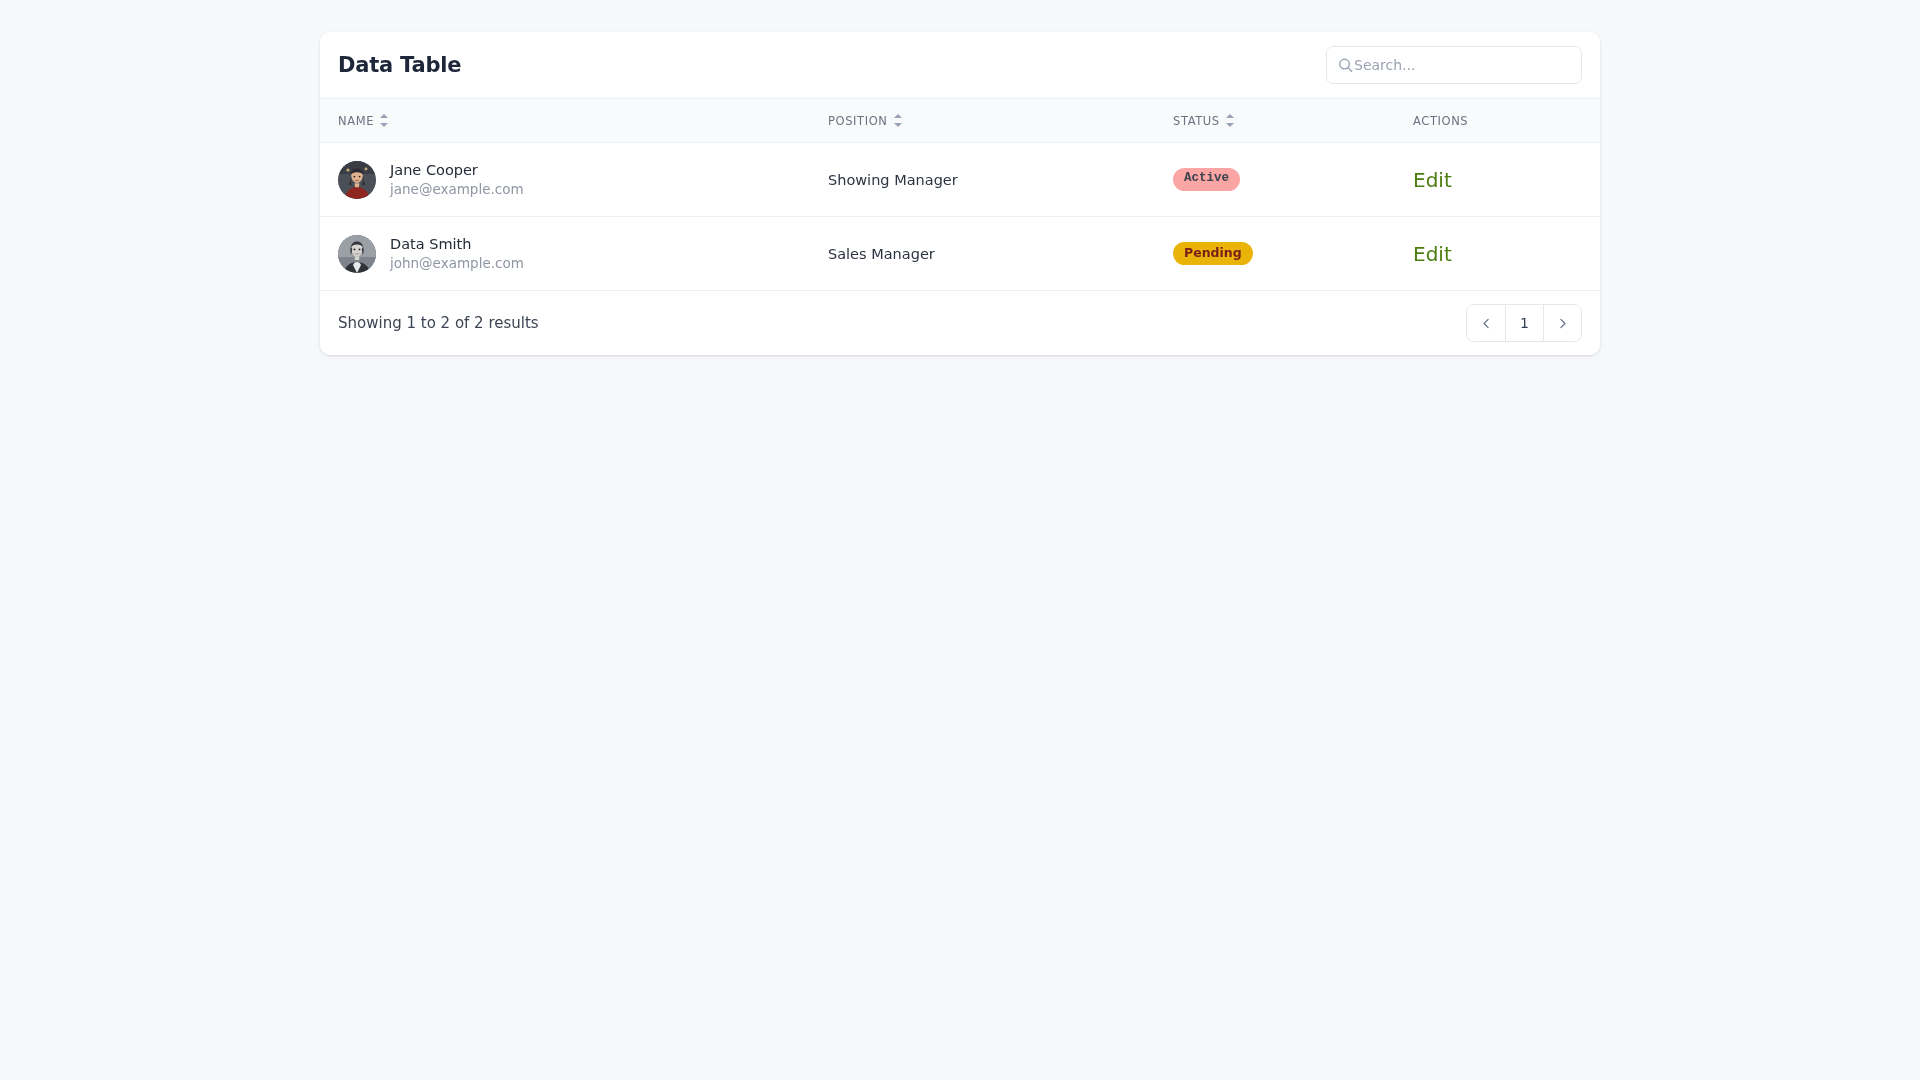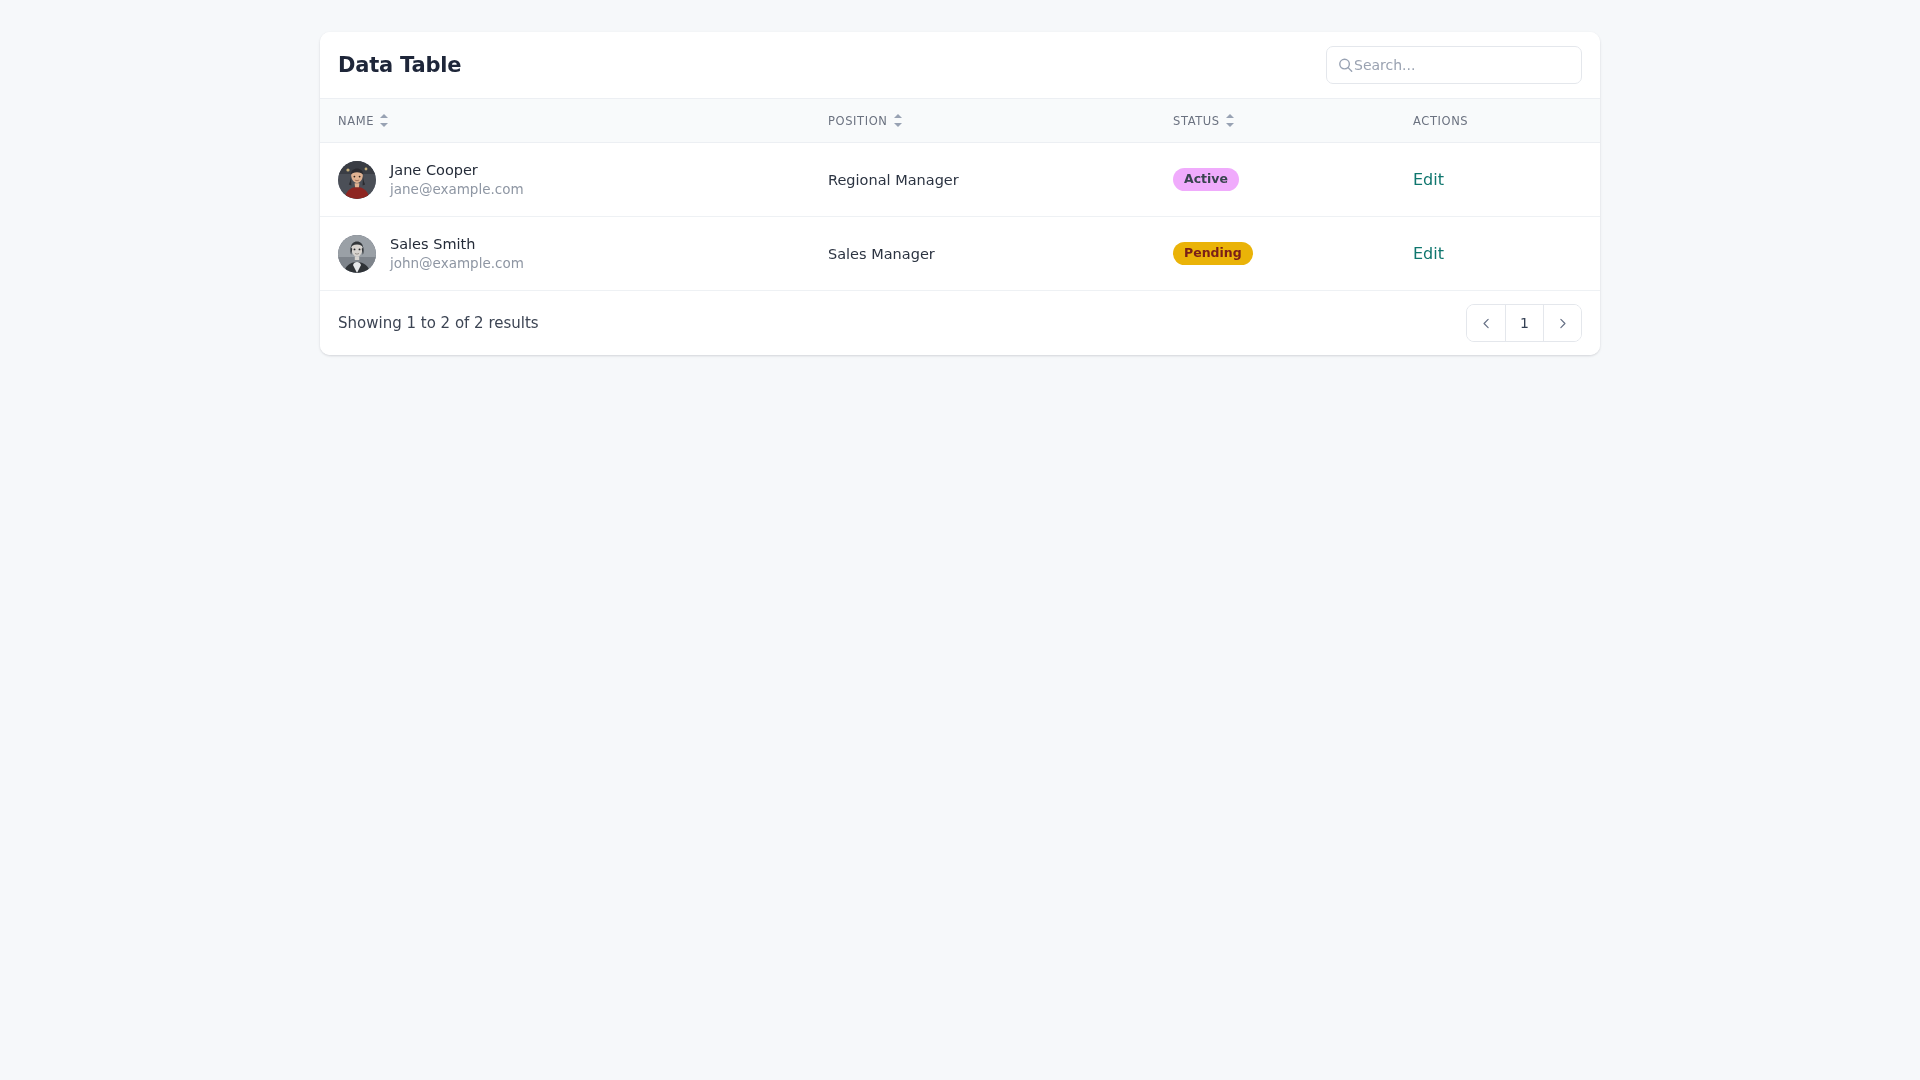--- a/index.html
+++ b/index.html
@@ -174,26 +174,26 @@
   .user-email { font-size: 13.5px; color: #8e96a3; line-height: 1.15; }
 
   .badge {
     display: inline-block;
     padding: 4px 11px 5px 11px;
     border-radius: 999px;
     font-size: 12.5px;
     font-weight: bold;
     line-height: 1.1;
   }
-  .badge-active  { background: #f0abfc; color: #39444f; }
+  .badge-active  { background: #fca5a5; color: #39444f; font-family: Liberation Mono, monospace; }
   .badge-pending { background: #eab308; color: #7a2018; }
 
   .edit-link {
-    font-size: 16px;
-    color: #0f766e;
+    font-size: 20px;
+    color: #4d7c0f;
     text-decoration: none;
     margin-top: 8px;
   }
 
   
   .card-foot {
     height: 64px;
     padding: 0 18px;
     display: flex;
     align-items: center;
@@ -309,21 +309,21 @@
                     <path d="M16.6 22.3h4.8l-.5 4h-3.8z" fill="#e0b292"></path>
                   </g>
                 </svg>
               </span>
               <span class="user-text">
                 <span class="user-name">Jane Cooper</span>
                 <span class="user-email">jane@example.com</span>
               </span>
             </div>
           </td>
-          <td class="col-pos">Regional Manager</td>
+          <td class="col-pos">Showing Manager</td>
           <td class="col-status">
             <span class="badge badge-active">Active</span>
           </td>
           <td class="col-act">
             <a class="edit-link" href="#">Edit</a>
           </td>
         </tr>
 
         <tr>
           <td class="col-name">
@@ -345,21 +345,21 @@
                     <path d="M12.6 12.2c-.5 3.8-.2 6 .6 7.6l1.1-6z" fill="#32363a"></path>
                     <path d="M25.4 12.2c.5 3.8.2 6-.6 7.6l-1.1-6z" fill="#32363a"></path>
                     <circle cx="16.5" cy="14.4" r="0.95" fill="#23262a"></circle>
                     <circle cx="21.5" cy="14.4" r="0.95" fill="#23262a"></circle>
                     <path d="M17.3 18.6c1 .7 2.4.7 3.4 0" stroke="#8d8880" stroke-width="0.9" fill="none" stroke-linecap="round"></path>
                     <path d="M16.8 21.6h4.4v3.4h-4.4z" fill="#d8d4cf"></path>
                   </g>
                 </svg>
               </span>
               <span class="user-text">
-                <span class="user-name">Sales Smith</span>
+                <span class="user-name">Data Smith</span>
                 <span class="user-email">john@example.com</span>
               </span>
             </div>
           </td>
           <td class="col-pos">Sales Manager</td>
           <td class="col-status">
             <span class="badge badge-pending">Pending</span>
           </td>
           <td class="col-act">
             <a class="edit-link" href="#">Edit</a>

